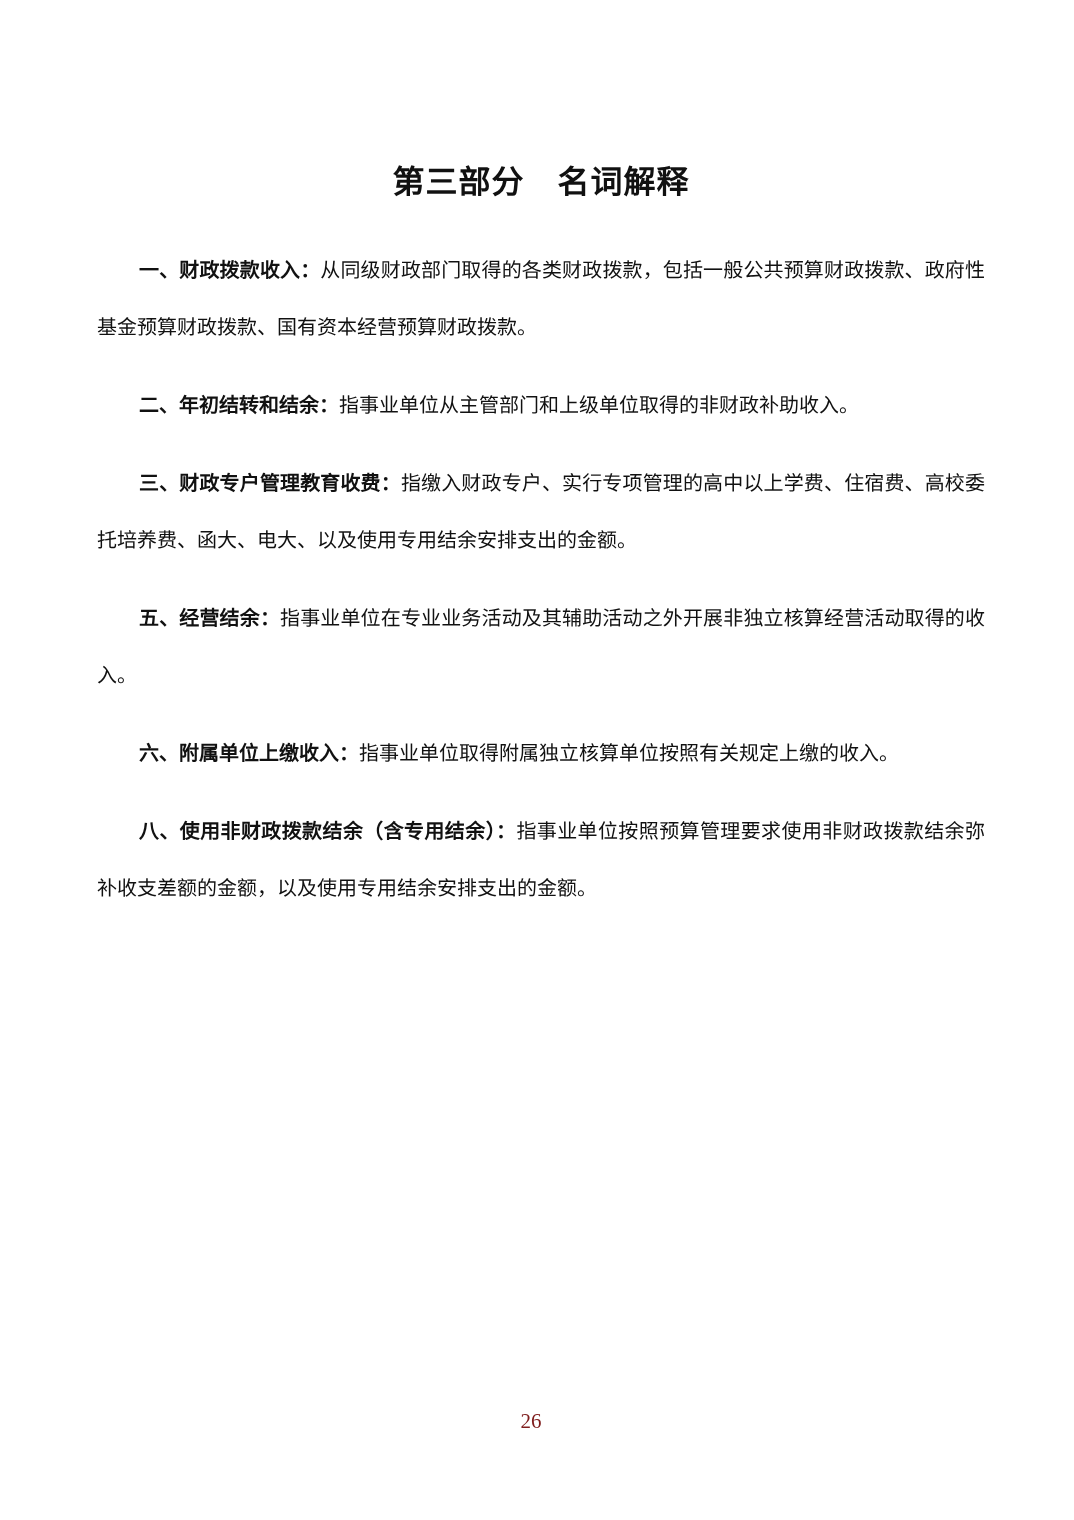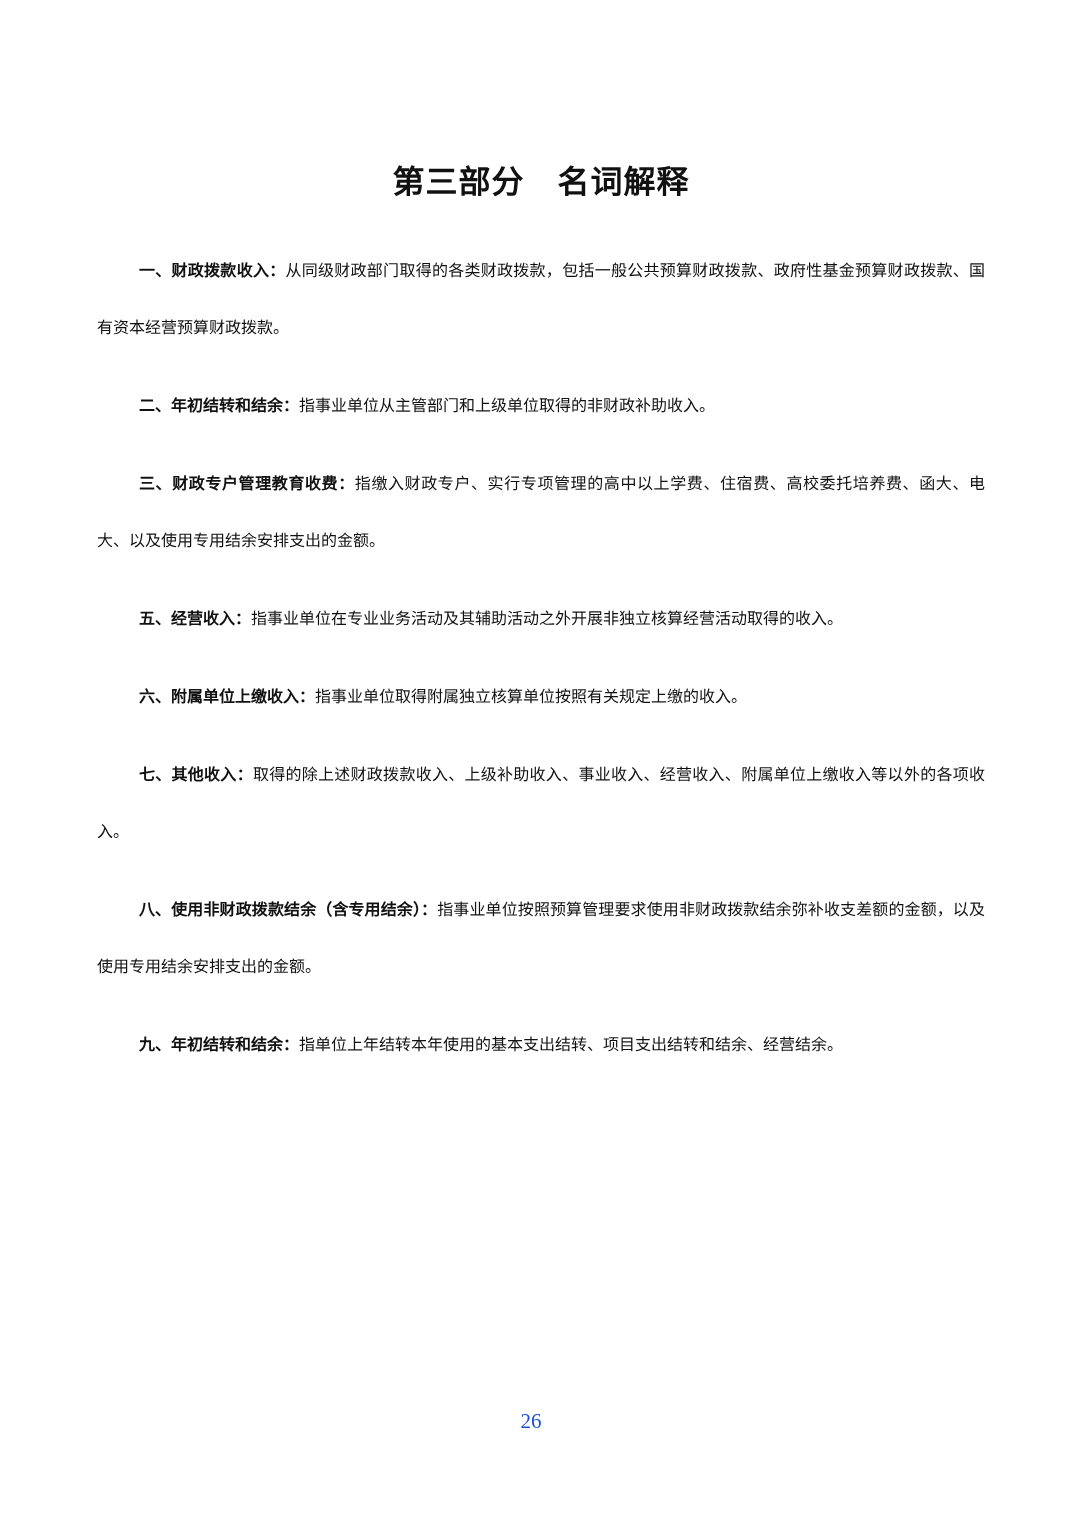--- a/index.html
+++ b/index.html
@@ -25,67 +25,65 @@
   .doc-title {
     margin: 0 0 38px 0;
     font-size: 32px;
     line-height: 44px;
     font-weight: 700;
     text-align: center;
     letter-spacing: 1px;
   }
   .section {
     margin: 0 0 21px 0;
-    font-size: 16px;
+    font-size: 20px;
     line-height: 57px;
     text-align: justify;
     text-justify: inter-character;
     text-indent: 42px;
     word-break: break-all;
   }
   .term {
     font-weight: 700;
   }
   .definition {
     font-weight: 400;
   }
   .page-footer {
     position: absolute;
     top: 1408px;
     left: 0;
     width: 1062px;
     text-align: center;
     font-size: 21px;
     line-height: 26px;
-    color: #1d4ed8;
+    color: #7f1d1d;
   }
 </style>
 </head>
 <body>
 
 <div class="page">
 
   <h1 class="doc-title">第三部分　名词解释</h1>
 
   <div>
 
     <p class="section"><span class="term">一、财政拨款收入：</span><span class="definition">从同级财政部门取得的各类财政拨款，包括一般公共预算财政拨款、政府性基金预算财政拨款、国有资本经营预算财政拨款。</span></p>
 
     <p class="section"><span class="term">二、年初结转和结余：</span><span class="definition">指事业单位从主管部门和上级单位取得的非财政补助收入。</span></p>
 
     <p class="section"><span class="term">三、财政专户管理教育收费：</span><span class="definition">指缴入财政专户、实行专项管理的高中以上学费、住宿费、高校委托培养费、函大、电大、以及使用专用结余安排支出的金额。</span></p>
 
 
-    <p class="section"><span class="term">五、经营收入：</span><span class="definition">指事业单位在专业业务活动及其辅助活动之外开展非独立核算经营活动取得的收入。</span></p>
+    <p class="section"><span class="term">五、经营结余：</span><span class="definition">指事业单位在专业业务活动及其辅助活动之外开展非独立核算经营活动取得的收入。</span></p>
 
     <p class="section"><span class="term">六、附属单位上缴收入：</span><span class="definition">指事业单位取得附属独立核算单位按照有关规定上缴的收入。</span></p>
 
-    <p class="section"><span class="term">七、其他收入：</span><span class="definition">取得的除上述财政拨款收入、上级补助收入、事业收入、经营收入、附属单位上缴收入等以外的各项收入。</span></p>
 
     <p class="section"><span class="term">八、使用非财政拨款结余（含专用结余）：</span><span class="definition">指事业单位按照预算管理要求使用非财政拨款结余弥补收支差额的金额，以及使用专用结余安排支出的金额。</span></p>
 
-    <p class="section"><span class="term">九、年初结转和结余：</span><span class="definition">指单位上年结转本年使用的基本支出结转、项目支出结转和结余、经营结余。</span></p>
 
   </div>
 
   <div class="page-footer">26</div>
 
 </div>
 
 </body></html>

